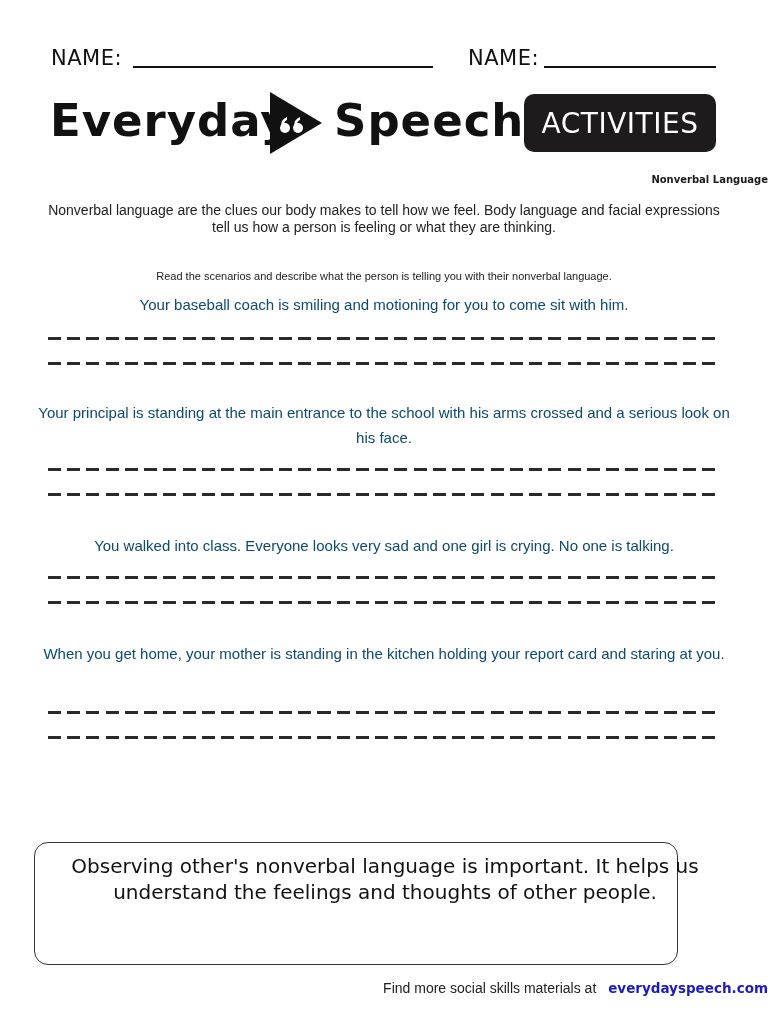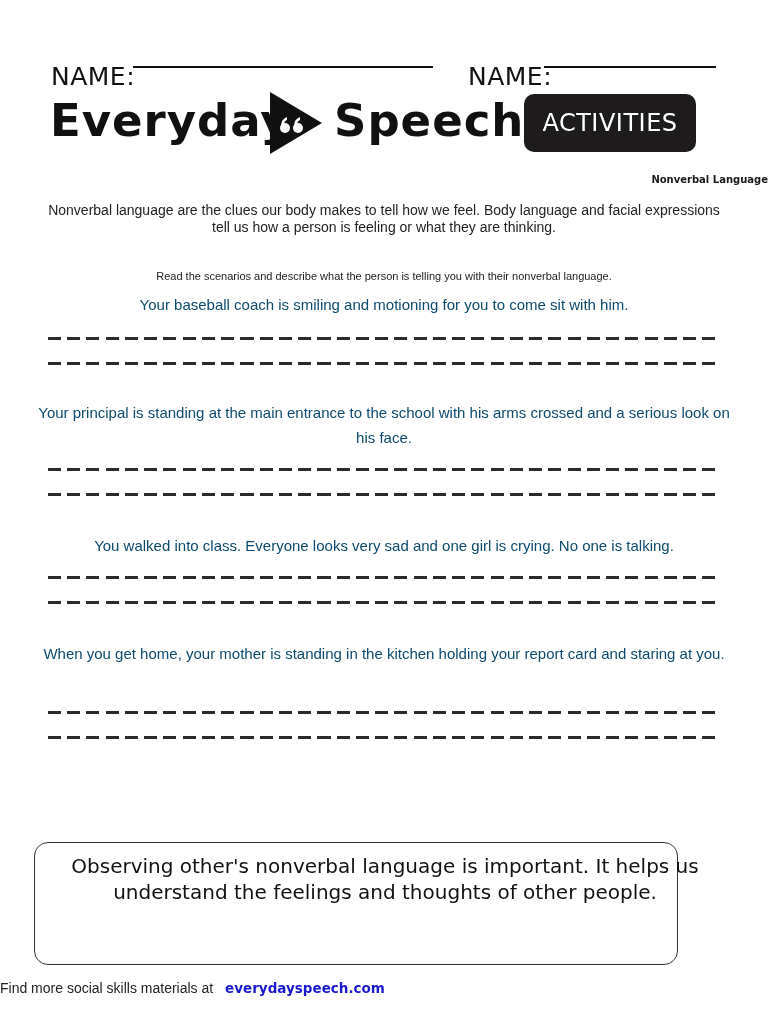--- a/index.html
+++ b/index.html
@@ -1,46 +1,46 @@
 <!DOCTYPE html>
 <html><head>
   <meta charset="utf-8">
   <style>
     * { box-sizing: border-box; margin: 0; padding: 0; }
     html, body { width: 768px; height: 1024px; background: #ffffff; overflow: hidden; }
     body { position: relative; font-family: "Liberation Sans", "DejaVu Sans", sans-serif; color: #1a1a1a; }
 
     .name-row { position: absolute; top: 46px; left: 51px; width: 670px; height: 28px; }
-    .field-label { position: absolute; top: 0; font-size: 25px; letter-spacing: 0.5px; color: #111; font-family: "DejaVu Sans", sans-serif; margin-top: 16px; }
+    .field-label { position: absolute; top: 0; font-size: 21px; letter-spacing: 0.5px; color: #111; font-family: "DejaVu Sans", sans-serif; }
     .field-line { position: absolute; top: 20px; height: 1.5px; background: #111; }
     #name-label { left: 0; }
     #name-line { left: 82px; width: 300px; }
     #date-label { left: 417px; }
     #date-line { left: 493px; width: 172px; }
 
     .brand { position: absolute; top: 88px; left: 50px; height: 70px; width: 670px; }
     .brand-word { position: absolute; top: 6px; font-family: "DejaVu Sans", sans-serif; font-size: 45px; font-weight: bold; letter-spacing: 1px; color: #111; }
     #brand-every { left: 0; }
     #brand-speech { left: 284px; }
     .brand-logo { position: absolute; left: 218px; top: 4px; width: 56px; height: 62px; }
-    .activities-badge { position: absolute; left: 474px; top: 6px; width: 172px; height: 58px; background: #1d1b1b; border-radius: 10px; color: #fff; display: flex; align-items: center; justify-content: center; font-family: "DejaVu Sans", sans-serif; font-size: 24px; letter-spacing: 0.5px; }
+    .activities-badge { position: absolute; left: 474px; top: 6px; width: 192px; height: 58px; background: #1d1b1b; border-radius: 10px; color: #fff; display: flex; align-items: center; justify-content: center; font-family: "DejaVu Sans", sans-serif; font-size: 28px; letter-spacing: 0.5px; }
 
     .title { position: absolute; top: 174px; left: 0; width: 768px; text-align: right; font-size: 10px; font-weight: bold; color: #1a1a1a; font-family: "DejaVu Sans", sans-serif; }
     .intro { position: absolute; top: 202px; left: 40px; width: 688px; text-align: center; font-size: 14px; line-height: 17px; color: #222; font-family: "Liberation Sans", sans-serif; }
     .instructions { position: absolute; top: 246px; left: 40px; width: 688px; text-align: center; font-size: 11px; color: #222; font-family: "Liberation Sans", sans-serif; margin-top: 24px; }
 
     .scenario { position: absolute; left: 36px; width: 696px; }
     .scenario-text { text-align: center; font-size: 15px; line-height: 25px; color: #0c4a6e; font-family: "Liberation Sans", sans-serif; }
     .answer-line { position: absolute; left: 12px; width: 674px; height: 3px;
       background-image: repeating-linear-gradient(to right, #2a2a2a 0, #2a2a2a 13px, transparent 13px, transparent 19.25px); }
 
     .tip-box { position: absolute; left: 34px; top: 842px; width: 644px; height: 123px; border: 1.5px solid #333; border-radius: 14px; }
     .tip-text { position: absolute; top: 10px; left: 20px; width: 660px; text-align: center; font-size: 20px; line-height: 26px; color: #111; font-family: "DejaVu Sans", sans-serif; }
 
-    .footer { position: absolute; top: 980px; left: 0; width: 768px; text-align: left; font-size: 14px; color: #222; font-family: "Liberation Sans", sans-serif; }
+    .footer { position: absolute; top: 980px; left: 0; width: 768px; text-align: right; font-size: 14px; color: #222; font-family: "Liberation Sans", sans-serif; }
     .footer-link { color: #1a1acc; font-weight: bold; margin-left: 8px; text-decoration: none; font-family: "DejaVu Sans", sans-serif; font-size: 13.5px; }
   </style>
 </head>
 <body>
 
 <div class="name-row">
   <span class="field-label" id="name-label">NAME:</span>
   <div class="field-line" id="name-line"></div>
   <span class="field-label" id="date-label">NAME:</span>
   <div class="field-line" id="date-line"></div>

